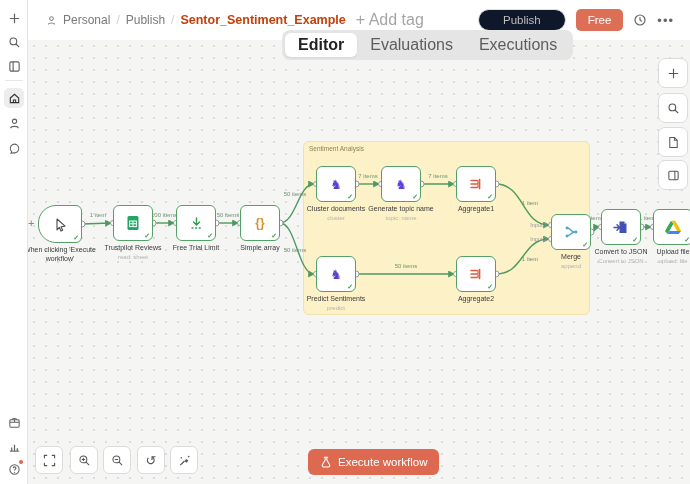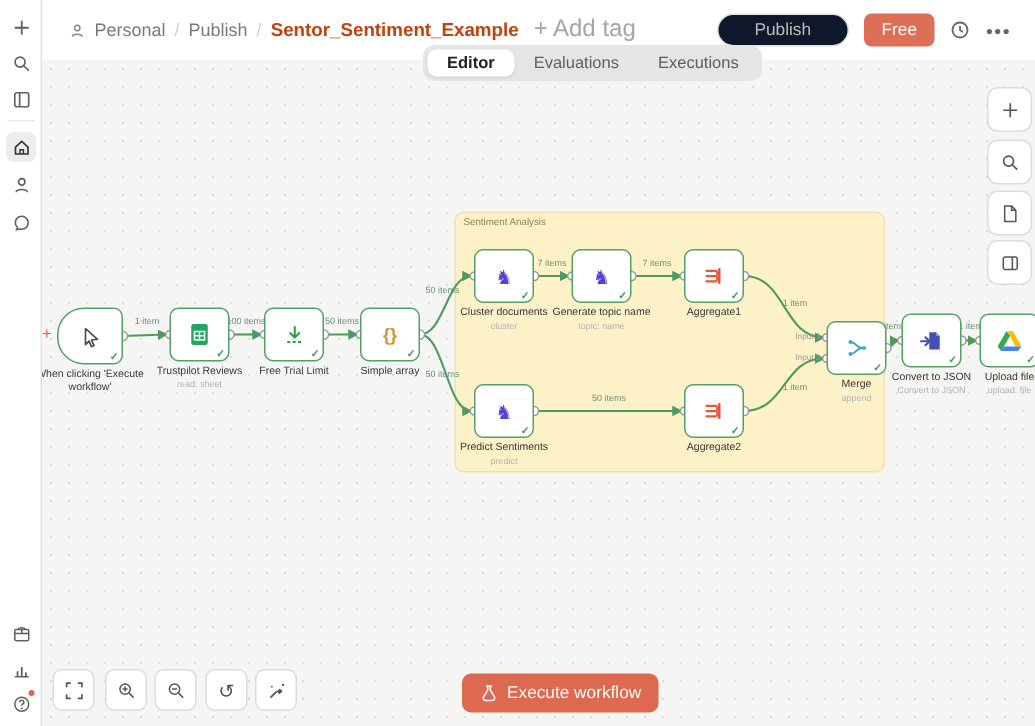--- a/index.html
+++ b/index.html
@@ -21,21 +21,21 @@
   .crumb-title { color:#c2410c; font-weight:700; font-size:12.5px; }
   .add-tag { color:#a5a5a5; font-size:16px; margin-left:4px; cursor:pointer; }
   .topbar-right { margin-left:auto; display:flex; align-items:center; gap:10px; margin-right:16px; }
   .btn-publish { border:1px solid #e0e0e0; background:#0f172a; color:#bdbdbd; font-size:11.5px; padding:4px 24px; border-radius:11px; cursor:pointer; font-family:inherit; }
   .btn-save { border:none; background:#dd6f56; color:#fff; font-size:11.5px; padding:5px 12px; border-radius:5px; cursor:pointer; font-family:inherit; }
   .tb-icon { color:#666; display:flex; align-items:center; cursor:pointer; }
   .dots { font-size:13px; color:#666; letter-spacing:1px; }
 
   
   .tabs { position:absolute; left:282px; top:30px; display:flex; background:#e5e5e5; border-radius:8px; padding:3px; z-index:25; }
-  .tab { font-size:11px; color:#5d5d5d; padding:3px 13px; border-radius:6px; cursor:pointer; white-space:nowrap; }
+  .tab { font-size:16px; color:#5d5d5d; padding:3px 13px; border-radius:6px; cursor:pointer; white-space:nowrap; }
   .tab.active { background:#fff; color:#222; font-weight:700; box-shadow:0 1px 2px rgba(0,0,0,.08); }
 
   
   .canvas { position:absolute; left:28px; top:40px; width:662px; height:444px; overflow:hidden;
             background:#f5f5f4;
             background-image:radial-gradient(#dcdcdc 1px, transparent 1px);
             background-size:12px 12px; }
   .sticky { position:absolute; left:275px; top:101px; width:287px; height:174px; background:#fdf1c8; border:1px solid #efe2ad; border-radius:6px; z-index:0; }
   .sticky-label { position:absolute; left:5px; top:3px; font-size:6.5px; color:#8c8452; }
   .edges { position:absolute; left:0; top:0; z-index:1; }

